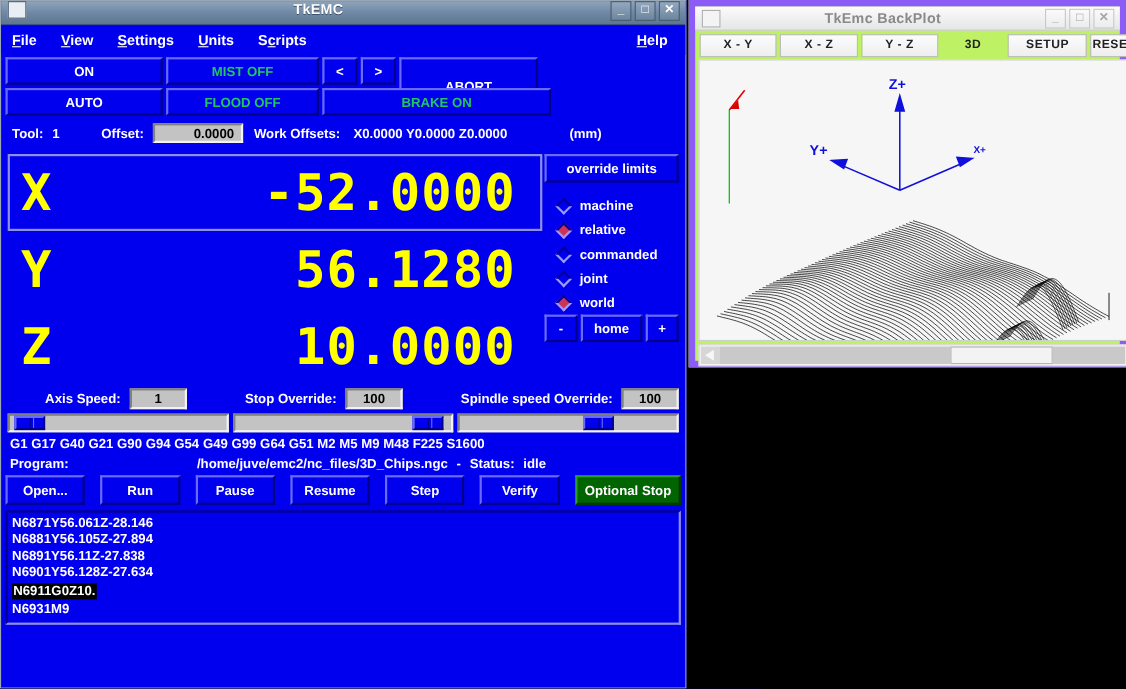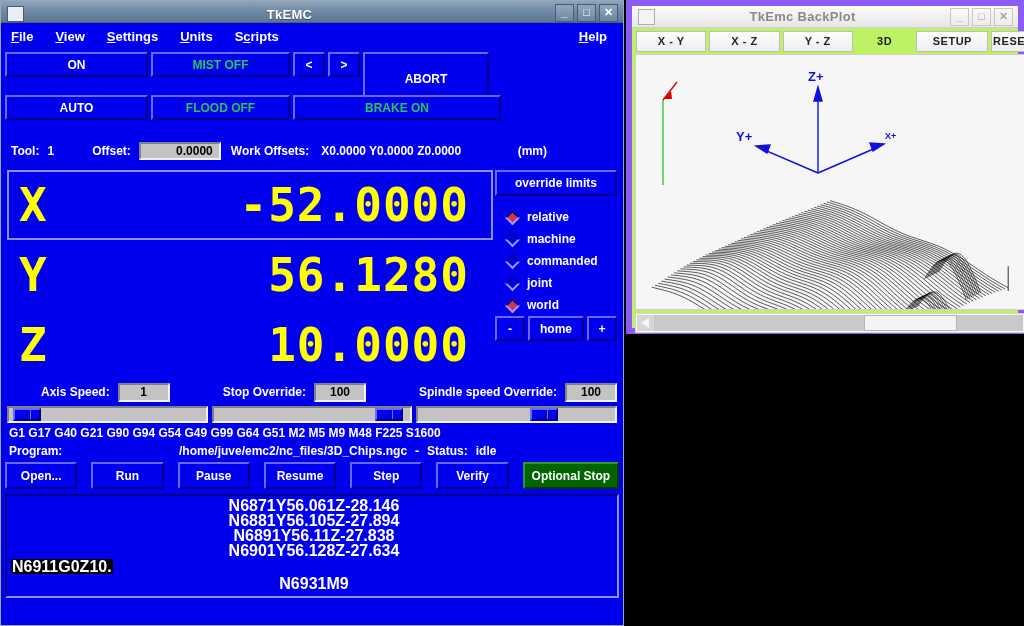--- a/index.html
+++ b/index.html
@@ -3,21 +3,21 @@
 <meta charset="utf-8">
 <style>
   html,body{margin:0;padding:0;background:#000;}
   body{width:1024px;height:626px;overflow:hidden;font-family:"Liberation Sans",sans-serif;-webkit-font-smoothing:none;}
   .screen{position:relative;width:1024px;height:626px;background:#000;}
 
   
   .win-main{position:absolute;left:0;top:0;width:624px;height:626px;background:#0000ee;
     border:1px solid #9aa7b4;box-sizing:border-box;}
   .tb-main{height:22px;background:linear-gradient(180deg,#8fa5bd 0%,#6f88a4 50%,#5d7791 100%);
-    border-bottom:1px solid #4d6074;display:flex;align-items:flex-end;padding:0 3px;box-sizing:border-box;}
+    border-bottom:1px solid #4d6074;display:flex;align-items:flex-start;padding:0 3px;box-sizing:border-box;}
   .tb-icon{width:15px;height:14px;background:#e8eef4;border:1px solid #49soc;border:1px solid #4a5c6e;margin-left:3px;}
   .tb-title{flex:1;text-align:center;font-size:13px;font-weight:bold;color:#ffffff;
     text-shadow:0 1px 0 #3e5064;letter-spacing:.3px;}
   .tb-btns{display:flex;gap:3px;margin-right:2px;}
   .tb-btn{width:17px;height:16px;background:linear-gradient(180deg,#92a8bf,#6c869f);
     border:1px solid #4a5c6e;color:#fff;font-size:11px;line-height:14px;text-align:center;font-weight:bold;}
 
   
   .menubar{height:27px;background:#0000ee;display:flex;align-items:center;padding:0 10px;box-sizing:border-box;}
   .menu-item{color:#fff;font-size:13px;font-weight:bold;margin-right:22px;}
@@ -25,21 +25,21 @@
   .menu-help{margin-left:auto;margin-right:6px;}
 
   
   .tkbtn{background:#0000ee;border-top:2px solid #6a6aff;border-left:2px solid #6a6aff;
     border-right:2px solid #000088;border-bottom:2px solid #000088;
     color:#ffffff;font-size:12px;font-weight:bold;display:flex;align-items:center;justify-content:center;
     box-sizing:border-box;text-align:center;}
   .tkbtn.dis{color:#22c55e;}
 
   .ctrlrows{padding:2px 4px 0 4px;}
-  .crow{display:flex;gap:3px;margin-bottom:18px;height:25px;}
+  .crow{display:flex;gap:3px;margin-bottom:3px;height:25px;}
 
   .toolline{height:26px;display:flex;align-items:center;color:#fff;font-size:12px;font-weight:bold;
     padding:0 10px;box-sizing:border-box;}
   .entry{background:#c3c3c3;border-top:2px solid #818181;border-left:2px solid #818181;
     border-right:2px solid #f2f2f2;border-bottom:2px solid #f2f2f2;color:#000;font-size:12px;
     font-weight:bold;display:flex;align-items:center;justify-content:flex-end;padding:0 6px;box-sizing:border-box;}
 
   
   .body-split{display:flex;}
   .dro-col{width:492px;padding:6px 0 0 6px;box-sizing:border-box;}
@@ -88,21 +88,21 @@
   .prog-val{}
 
   .actrow{display:flex;gap:14px;padding:4px 4px 0 4px;height:27px;box-sizing:content-box;justify-content:space-between;}
   .actrow .tkbtn{flex:1;font-size:12px;}
   .actrow .tkbtn.optstop{background:#006400;border-top-color:#2d9a2d;border-left-color:#2d9a2d;
     border-right-color:#003800;border-bottom-color:#003800;flex:1.35;}
 
   .gcodebox{margin:5px 4px 0 4px;background:#0000ee;height:104px;overflow:hidden;
     border-top:2px solid #000088;border-left:2px solid #000088;
     border-right:2px solid #8f8fe0;border-bottom:2px solid #8f8fe0;padding:2px 0 0 4px;box-sizing:border-box;}
-  .gline{color:#ffffff;font-size:16px;font-weight:bold;line-height:15px;white-space:pre;text-align:center;}
+  .gline{color:#ffffff;font-size:12px;font-weight:bold;line-height:15px;white-space:pre;}
   .gline.cur{background:#000000;color:#ffffff;display:inline-block;padding:0 1px;}
 
   
   .win-plot{position:absolute;left:626px;top:0;width:398px;height:334px;background:#bef264;
     border:6px solid #8b5cf6;box-sizing:border-box;}
   .tb-plot{height:22px;background:linear-gradient(180deg,#fbfbfb,#e6e6e6);
     border-bottom:1px solid #cfcfcf;display:flex;align-items:center;padding:0 3px;box-sizing:border-box;}
   .tb-plot .tb-icon{background:#f4f4f4;border:1px solid #b0b0b0;}
   .tb-plot .tb-title{color:#8a8a8a;text-shadow:none;font-size:13px;}
   .tb-plot .tb-btn{background:linear-gradient(180deg,#fafafa,#ececec);border:1px solid #c8c8c8;color:#a6a6a6;}
@@ -186,26 +186,26 @@
         <div class="dro nosel">
           <span class="ax">Z</span>
           <span class="val">10.0000</span>
         </div>
       </div>
 
       <div class="side-col">
         <div class="tkbtn ovr-btn">override limits</div>
 
         <div class="radio">
+          <span class="dia"></span>
+          <span>machine</span>
+        </div>
+        <div class="radio">
           <span class="dia on"></span>
           <span>relative</span>
-        </div>
-        <div class="radio">
-          <span class="dia"></span>
-          <span>machine</span>
         </div>
         <div class="radio">
           <span class="dia"></span>
           <span>commanded</span>
         </div>
         <div class="radio">
           <span class="dia"></span>
           <span>joint</span>
         </div>
         <div class="radio">

